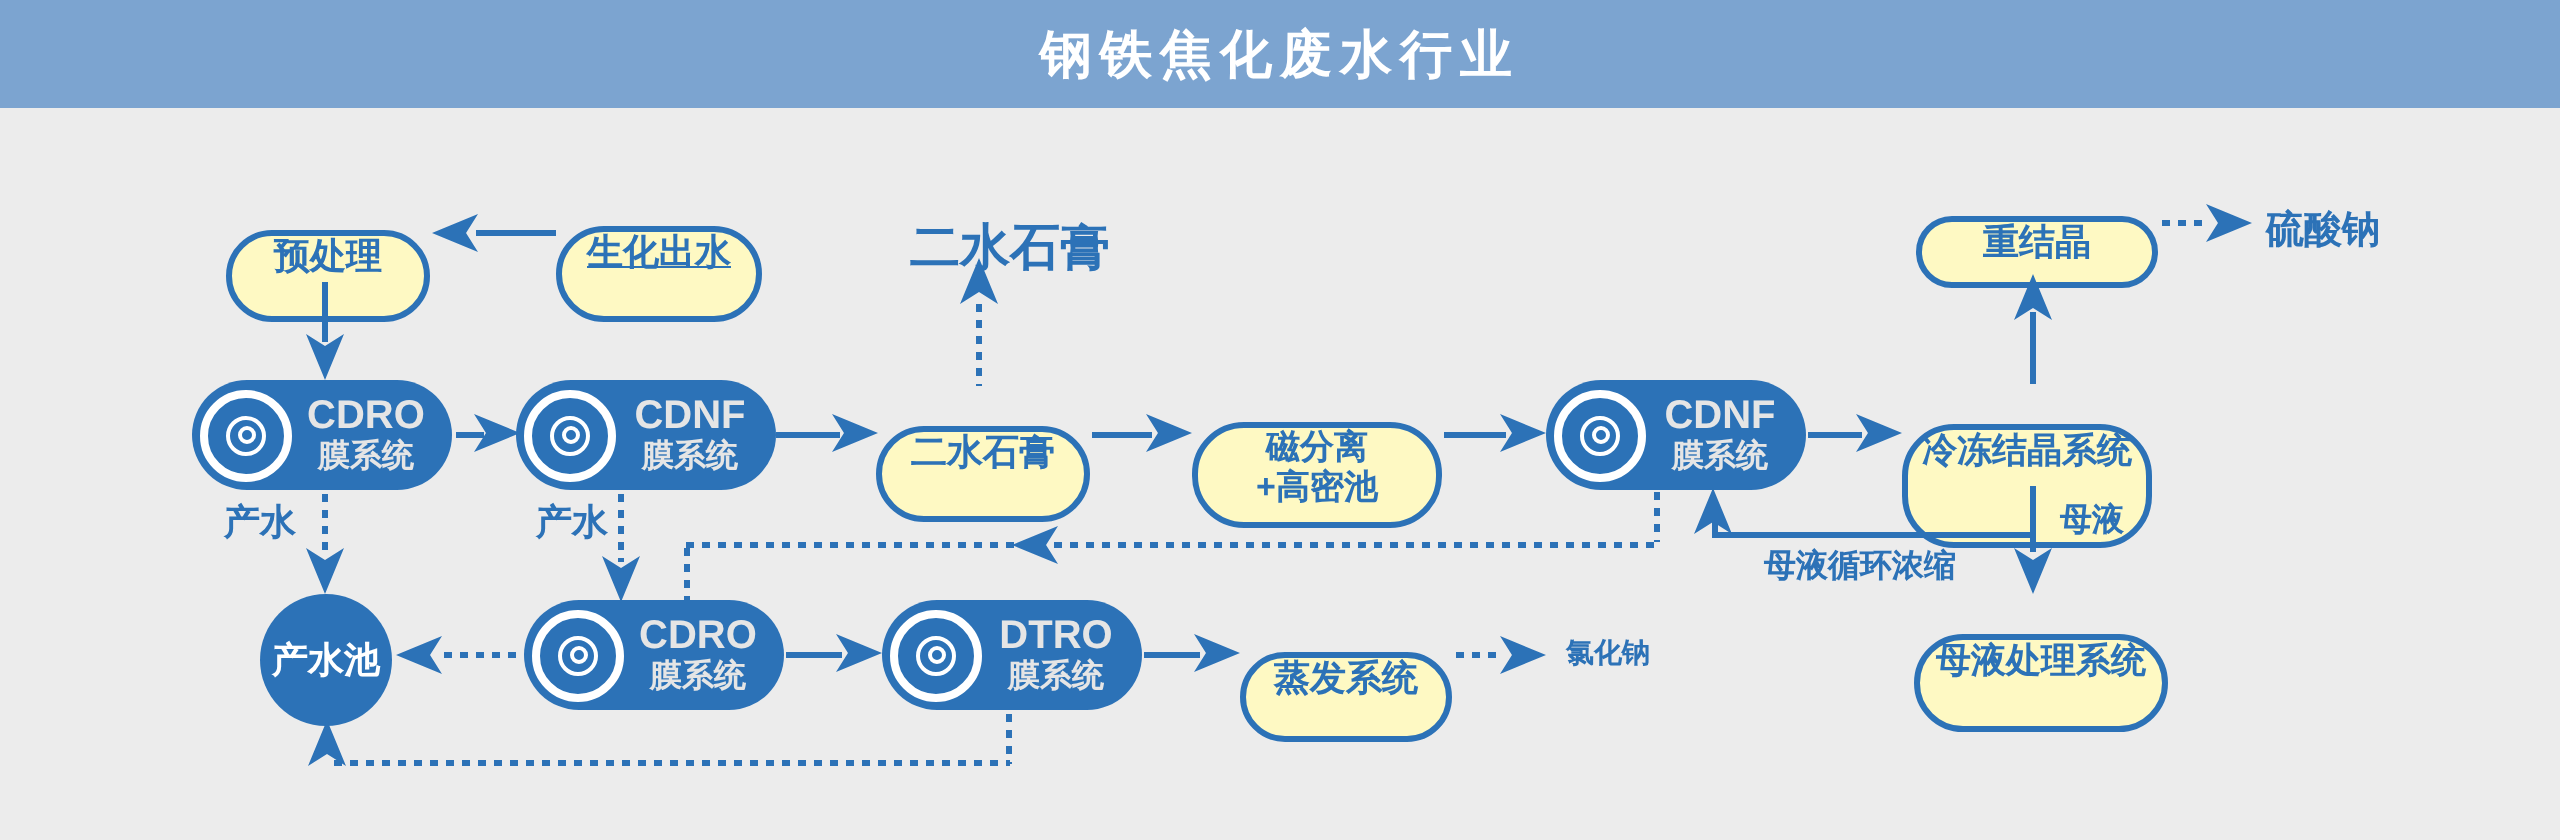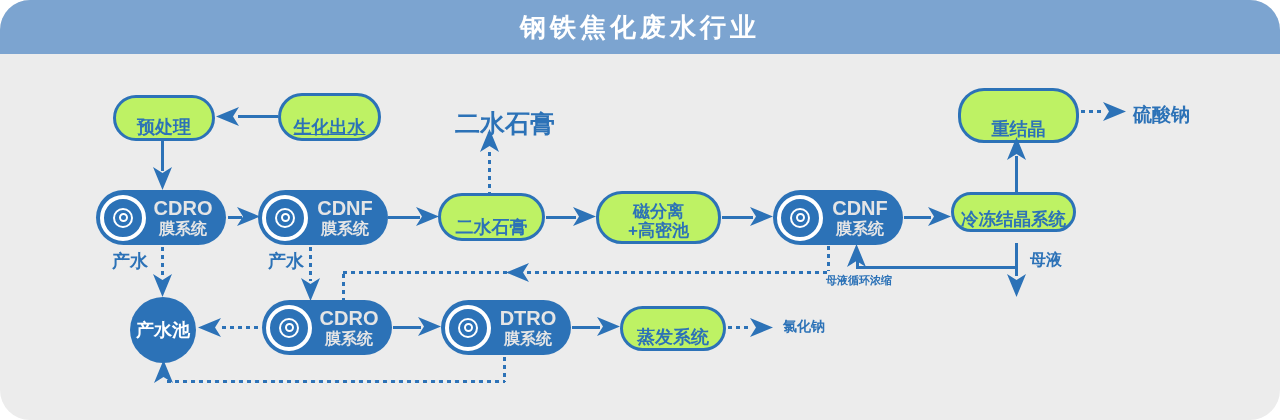--- a/index.html
+++ b/index.html
@@ -2,30 +2,30 @@
 <html><head>
 <meta charset="utf-8">
 <style>
   :root{
     --blue:#2C72B7;
     --banner:#7CA4D0;
     --bg:#ECECEC;
   }
   html,body{margin:0;padding:0;}
   body{font-family:"Liberation Sans","DejaVu Sans",sans-serif;}
-  .stage{position:relative;width:1280px;height:420px;background:var(--bg);overflow:hidden;border-radius:30px;}
+  .stage{position:relative;width:1280px;height:420px;background:var(--bg);overflow:hidden;}
   .banner{position:absolute;left:0;top:0;width:1280px;height:54px;background:var(--banner);
           display:flex;align-items:center;justify-content:center;}
   .banner .title{color:#fff;font-size:26px;font-weight:bold;letter-spacing:4px;}
 
   
   .pill-outline{position:absolute;box-sizing:border-box;border:3px solid var(--blue);
-    border-radius:26px;background:#bef264;color:var(--blue);font-weight:bold;font-size:18px;
-    display:flex;flex-direction:column;align-items:center;justify-content:flex-end;
-    text-align:center;line-height:1.15;}
+    border-radius:26px;background:#fef9c3;color:var(--blue);font-weight:bold;font-size:18px;
+    display:flex;flex-direction:column;align-items:center;justify-content:flex-start;
+    text-align:center;line-height:1.15;margin-top:20px;}
   .pill-solid{position:absolute;width:130px;height:55px;background:var(--blue);
     border-radius:28px;color:#e5e5e5;display:flex;align-items:center;}
   .m-icon{box-sizing:border-box;width:46px;height:46px;margin-left:4px;flex:none;
     border:4px solid #fff;border-radius:50%;display:flex;align-items:center;justify-content:center;}
   .m-ring{box-sizing:border-box;width:20px;height:20px;border:2.5px solid #fff;border-radius:50%;
     display:flex;align-items:center;justify-content:center;}
   .m-dot{box-sizing:border-box;width:9px;height:9px;border:2.5px solid #fff;border-radius:50%;}
   .pill-solid .ptext{flex:1;text-align:center;font-weight:bold;line-height:1.15;margin-right:6px;}
   .pline1{font-size:20px;display:block;}
   .pline2{font-size:16px;display:block;}
@@ -105,52 +105,55 @@
     <div class="m-icon">
         <div class="m-ring">
           <div class="m-dot"></div>
         </div>
       </div>
     <div class="ptext">
       <span class="pline1">CDNF</span>
       <span class="pline2">膜系统</span>
     </div>
   </div>
-  <div class="pill-outline" style="left:951px;top:192px;width:125px;height:40px;font-size:17.5px;">
+  <div class="pill-outline" style="left:951px;top:192px;width:125px;height:62px;font-size:17.5px;">
     <span>冷冻结晶系统</span>
   </div>
 
   <div class="ln" style="left:228px;top:216px;width:14px;height:3px;"></div>
   <div class="ah a-right" style="left:237px;top:207px;"></div>
   <div class="ln" style="left:388px;top:216px;width:32px;height:3px;"></div>
   <div class="ah a-right" style="left:416px;top:207px;"></div>
   <div class="ln" style="left:546px;top:216px;width:30px;height:3px;"></div>
   <div class="ah a-right" style="left:573px;top:207px;"></div>
   <div class="ln" style="left:722px;top:216px;width:31px;height:3px;"></div>
   <div class="ah a-right" style="left:750px;top:207px;"></div>
   <div class="ln" style="left:904px;top:216px;width:27px;height:3px;"></div>
   <div class="ah a-right" style="left:928px;top:207px;"></div>
 
-  <div class="pill-outline" style="left:958px;top:88px;width:121px;height:55px;">
+  <div class="pill-outline" style="left:958px;top:88px;width:121px;height:36px;">
     <span>重结晶</span>
   </div>
   <div class="ln" style="left:1015px;top:156px;width:3px;height:36px;"></div>
   <div class="av a-up" style="left:1007px;top:137px;"></div>
   <div class="dh" style="left:1081px;top:110px;width:24px;"></div>
   <div class="ah a-right" style="left:1103px;top:102px;"></div>
   <div class="lbl" style="left:1133px;top:102px;font-size:19px;">硫酸钠</div>
 
   <div class="ln" style="left:1015px;top:243px;width:3px;height:33px;"></div>
   <div class="av a-down" style="left:1007px;top:274px;"></div>
   <div class="lbl" style="left:1030px;top:250px;font-size:16px;">母液</div>
+  <div class="pill-outline" style="left:957px;top:297px;width:127px;height:49px;font-size:17.5px;">
+    <span>母液处理系统</span>
+  </div>
 
   <div class="ln" style="left:858px;top:266px;width:160px;height:3px;"></div>
   <div class="ln" style="left:856px;top:257px;width:3px;height:12px;"></div>
   <div class="av a-up" style="left:847px;top:244px;"></div>
-  <div class="lbl" style="left:826px;top:273px;font-size:11px;">母液循环浓缩</div>
+  <div class="lbl" style="left:882px;top:273px;font-size:16px;">母液循环浓缩</div>
 
   <div class="dv" style="left:827px;top:246px;height:25px;"></div>
   <div class="dh" style="left:343px;top:271px;width:486px;"></div>
   <div class="ah a-left" style="left:506px;top:263px;"></div>
   <div class="dv" style="left:342px;top:274px;height:26px;"></div>
 
   <div class="lbl" style="left:112px;top:249px;">产水</div>
   <div class="dv" style="left:161px;top:247px;height:30px;"></div>
   <div class="av a-down" style="left:153px;top:274px;"></div>
   <div class="lbl" style="left:268px;top:249px;">产水</div>

